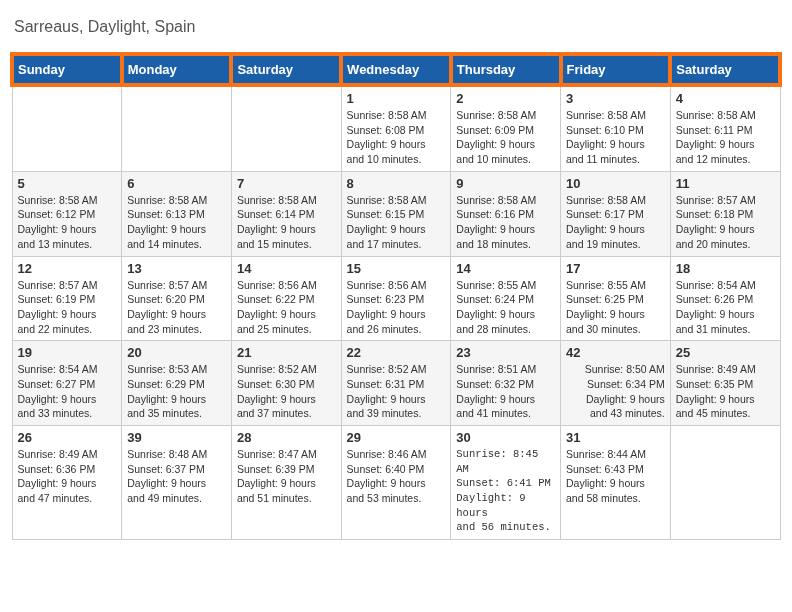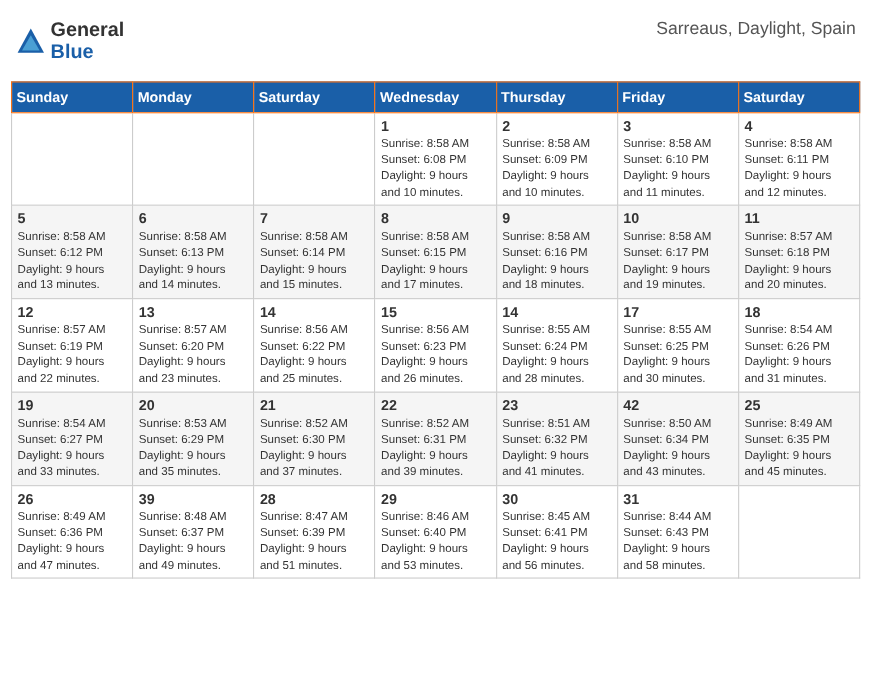--- a/index.html
+++ b/index.html
@@ -58,21 +58,21 @@
       border-collapse: collapse;
       border: 1px solid #ccc;
     }
     .calendar th {
       background-color: #1a5fa8;
       color: #fff;
       font-size: 13px;
       font-weight: bold;
       padding: 6px 4px;
       text-align: left;
-      border: 1px solid #f97316;
+      border: 4px solid #f97316;
     }
     .calendar td {
       vertical-align: top;
       padding: 4px 5px;
       border: 1px solid #ccc;
       font-size: 11px;
       color: #333;
       background: #fff;
       width: calc(100% / 7);
       min-height: 80px;
@@ -91,30 +91,20 @@
       color: #333;
     }
     .empty-cell {
       background: #f9f9f9;
     }
   </style>
 </head>
 <body>
 
 <div class="header-area">
-  <div class="logo">
-    <svg class="logo-icon" viewBox="0 0 28 28">
-      <polygon points="14,2 26,24 2,24" fill="#1a5fa8"></polygon>
-      <polygon points="14,8 22,22 6,22" fill="#4a9fd4"></polygon>
-    </svg>
-    <div class="logo-text">
-      <span class="logo-general">General</span>
-      <span class="logo-blue">Blue</span>
-    </div>
-  </div>
   <div class="title-area">
     <div class="location-title">Sarreaus, Daylight, Spain</div>
   </div>
 </div>
 
 <table class="calendar">
   <thead>
     <tr>
     <th>Sunday</th>
         <th>Monday</th>
@@ -292,21 +282,21 @@
         </td>
         <td>
           <div class="day-number">23</div>
           <div class="day-info" style="white-space: pre-line;">Sunrise: 8:51 AM
 Sunset: 6:32 PM
 Daylight: 9 hours
 and 41 minutes.</div>
         </td>
         <td>
           <div class="day-number">42</div>
-          <div class="day-info" style="white-space: pre-line;">Sunrise: 8:50 AM
+          <div class="day-info" style="white-space: pre-line; text-align: right;">Sunrise: 8:50 AM
 Sunset: 6:34 PM
 Daylight: 9 hours
 and 43 minutes.</div>
         </td>
         <td>
           <div class="day-number">25</div>
           <div class="day-info" style="white-space: pre-line;">Sunrise: 8:49 AM
 Sunset: 6:35 PM
 Daylight: 9 hours
 and 45 minutes.</div>
@@ -336,21 +326,21 @@
         </td>
         <td>
           <div class="day-number">29</div>
           <div class="day-info" style="white-space: pre-line;">Sunrise: 8:46 AM
 Sunset: 6:40 PM
 Daylight: 9 hours
 and 53 minutes.</div>
         </td>
         <td>
           <div class="day-number">30</div>
-          <div class="day-info" style="white-space: pre-line;">Sunrise: 8:45 AM
+          <div class="day-info" style="white-space: pre-line; font-family: Liberation Mono, monospace;">Sunrise: 8:45 AM
 Sunset: 6:41 PM
 Daylight: 9 hours
 and 56 minutes.</div>
         </td>
         <td>
           <div class="day-number">31</div>
           <div class="day-info" style="white-space: pre-line;">Sunrise: 8:44 AM
 Sunset: 6:43 PM
 Daylight: 9 hours
 and 58 minutes.</div>

